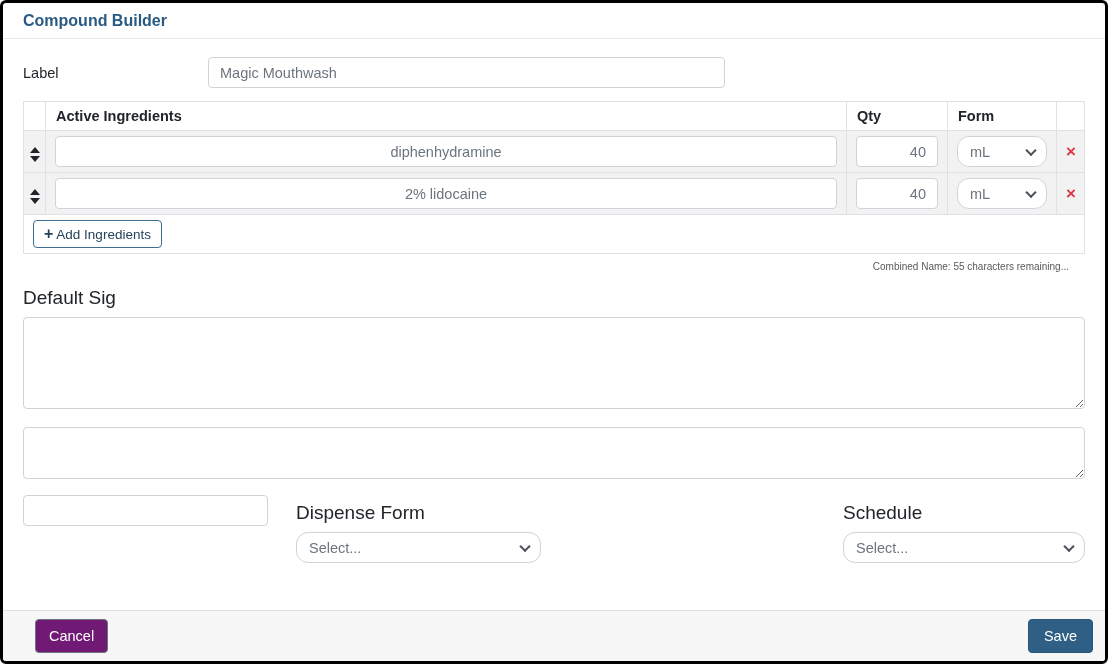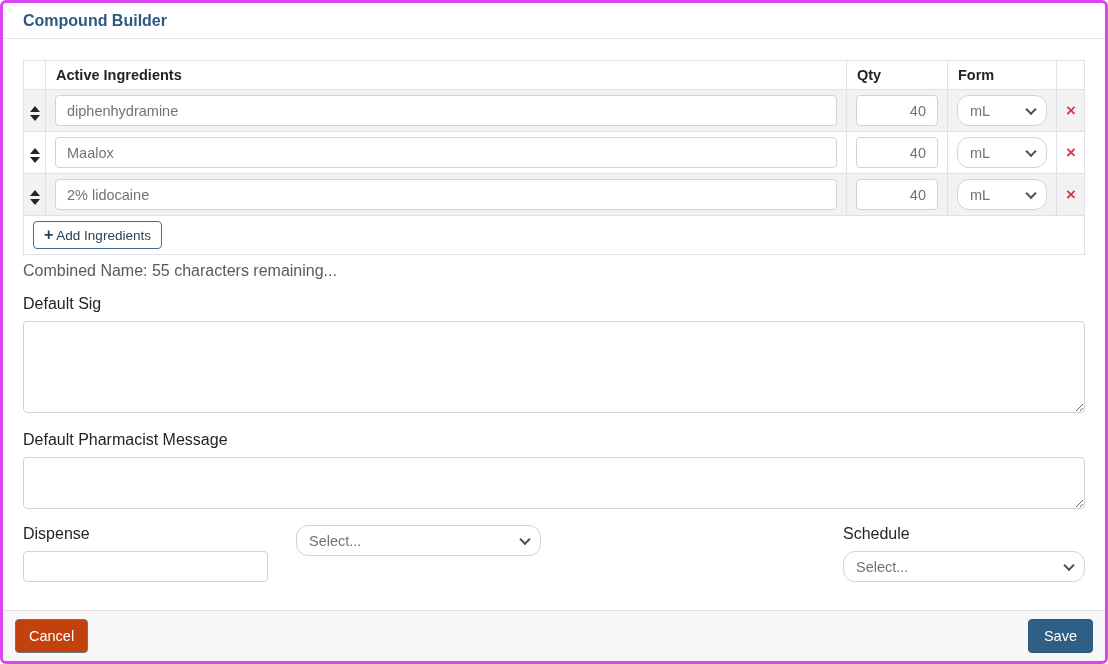--- a/index.html
+++ b/index.html
@@ -4,26 +4,25 @@
 <style>
   * { box-sizing: border-box; margin: 0; padding: 0; }
   html, body { background: #fff; }
   body {
     width: 1108px; height: 664px;
     font-family: "Liberation Sans", sans-serif;
     color: #212529;
   }
   .window {
     width: 1108px; height: 664px;
-    border: 3px solid #d946ef;
+    border: 3px solid #000000;
     border-radius: 6px;
     background: #fff;
     display: flex; flex-direction: column;
     overflow: hidden;
-    gap: 11px;
   }
   .titlebar {
     padding: 9px 20px 8px;
     border-bottom: 1px solid #e8e8e8;
     flex: 0 0 auto;
   }
   .title {
     font-size: 16px; font-weight: bold; color: #2a5a84;
   }
   .content { flex: 1 1 auto; padding: 10px 20px 0; overflow: hidden; }
@@ -59,21 +58,21 @@
   .col-del { width: 28px; }
   .td-handle { text-align: center; padding: 5px 2px !important; }
   .drag {
     display: inline-flex; flex-direction: column; align-items: center;
     gap: 3px; cursor: grab; padding: 2px;
   }
   .tri-up { width: 0; height: 0; border-left: 5px solid transparent;
     border-right: 5px solid transparent; border-bottom: 6px solid #212529; }
   .tri-down { width: 0; height: 0; border-left: 5px solid transparent;
     border-right: 5px solid transparent; border-top: 6px solid #212529; }
-  .td-name .text-input { width: 100%; }
+  .td-name .text-input { width: 100%; text-align: center; }
   .td-qty .text-input { width: 100%; text-align: right; }
   .select-wrap { position: relative; display: block; width: 100%; }
   .select-wrap select {
     width: 100%; height: 31px;
     -webkit-appearance: none; appearance: none;
     border: 1px solid #ced4da; border-radius: 12px;
     padding: 4px 26px 4px 12px;
     font-size: 14.5px; color: #6c757d; background: #fff;
     font-family: "Liberation Sans", sans-serif; outline: none;
   }
@@ -92,25 +91,25 @@
   .add-row td { padding: 8px 9px; background: #fff; }
   .btn-add {
     display: inline-flex; align-items: center; gap: 3px;
     background: #fff; border: 1px solid #3e6e91; border-radius: 4px;
     color: #25425c; font-size: 13.5px; padding: 5px 10px;
     font-family: "Liberation Sans", sans-serif; cursor: pointer;
   }
   .btn-add .plus { font-size: 16px; font-weight: bold; line-height: 1; }
 
   .note {
-    text-align: left; font-size: 16px; color: #5a5a5a;
-    margin: 7px 0 15px;
-  }
-
-  .field-label { font-size: 16px; margin: 0 0 8px; }
+    text-align: right; font-size: 10px; color: #5a5a5a;
+    margin: 7px 16px 15px;
+  }
+
+  .field-label { font-size: 19px; margin: 7px 0 8px; }
   textarea {
     width: 100%; border: 1px solid #ced4da; border-radius: 4px;
     padding: 6px 11px; font-size: 14.5px; color: #495057;
     font-family: "Liberation Sans", sans-serif;
     resize: both; outline: none; background: #fff;
   }
   .sig-area { height: 92px; margin-bottom: 14px; }
   .pharm-area { height: 52px; margin-bottom: 12px; }
 
   .bottom-row { display: flex; align-items: flex-start; }
@@ -123,34 +122,38 @@
     flex: 0 0 auto; margin-top: auto;
     border-top: 1px solid #e0e0e0; background: #f7f7f7;
     padding: 8px 12px; display: flex; align-items: center;
     justify-content: space-between;
   }
   .btn {
     border-radius: 4px; font-size: 14.5px; padding: 8px 13px;
     color: #fff; border: 1px solid transparent; cursor: pointer;
     font-family: "Liberation Sans", sans-serif;
   }
-  .btn-cancel { background: #c2410c; border-color: #6c757d; }
+  .btn-cancel { background: #701a75; border-color: #6c757d; margin-left: 20px; }
   .btn-save { background: #2f5f84; border-color: #2a567a; padding: 8px 15px; }
 </style>
 </head>
 <body>
 
 <div class="window">
 
   <div class="titlebar">
     <div class="title">Compound Builder</div>
   </div>
 
   <div class="content">
 
+    <div class="label-row">
+      <div class="fld-label">Label</div>
+      <input class="text-input" type="text" value="Magic Mouthwash" style="">
+    </div>
 
     <table class="ingredients">
       <colgroup>
         <col class="col-handle">
           <col>
           <col class="col-qty">
           <col class="col-unit">
           <col class="col-del">
       </colgroup>
       <thead>
@@ -181,95 +184,69 @@
               <select>
                 <option>mL</option>
               </select>
               <span class="chev"></span>
             </span>
           </td>
           <td class="td-del">
             <span class="del">×</span>
           </td>
         </tr>
-        <tr>
+        <tr class="striped">
           <td class="td-handle">
             <span class="drag">
                 <i class="tri-up"></i>
                 <i class="tri-down"></i>
               </span>
           </td>
           <td class="td-name">
-            <input class="text-input" type="text" value="Maalox" style="">
+            <input class="text-input" type="text" value="2% lidocaine" style="">
           </td>
           <td class="td-qty">
             <input class="text-input" type="text" value="40" style="">
           </td>
           <td class="td-unit">
             <span class="select-wrap">
               <select>
                 <option>mL</option>
               </select>
               <span class="chev"></span>
             </span>
           </td>
           <td class="td-del">
             <span class="del">×</span>
           </td>
         </tr>
-        <tr class="striped">
-          <td class="td-handle">
-            <span class="drag">
-                <i class="tri-up"></i>
-                <i class="tri-down"></i>
-              </span>
-          </td>
-          <td class="td-name">
-            <input class="text-input" type="text" value="2% lidocaine" style="">
-          </td>
-          <td class="td-qty">
-            <input class="text-input" type="text" value="40" style="">
-          </td>
-          <td class="td-unit">
-            <span class="select-wrap">
-              <select>
-                <option>mL</option>
-              </select>
-              <span class="chev"></span>
-            </span>
-          </td>
-          <td class="td-del">
-            <span class="del">×</span>
-          </td>
-        </tr>
         <tr class="add-row">
           <td colspan="5">
             <button class="btn-add">
               <span class="plus">+</span>
               <span>Add Ingredients</span>
             </button>
           </td>
         </tr>
       </tbody>
     </table>
 
     <div class="note">Combined Name: 55 characters remaining...</div>
 
     <div class="field-label">Default Sig</div>
     <textarea class="sig-area" style=""></textarea>
 
-    <div class="field-label">Default Pharmacist Message</div>
     <textarea class="pharm-area" style=""></textarea>
 
     <div class="bottom-row">
       <div class="bcol">
-        <div class="field-label">Dispense</div>
         <input class="text-input" type="text" style="">
       </div>
       <div class="bcol">
+        <div class="field-label">Dispense Form</div>
         <span class="select-wrap">
           <select>
             <option>Select...</option>
           </select>
           <span class="chev"></span>
         </span>
       </div>
       <div class="bcol bcol-right">
         <div class="field-label">Schedule</div>
         <span class="select-wrap">

